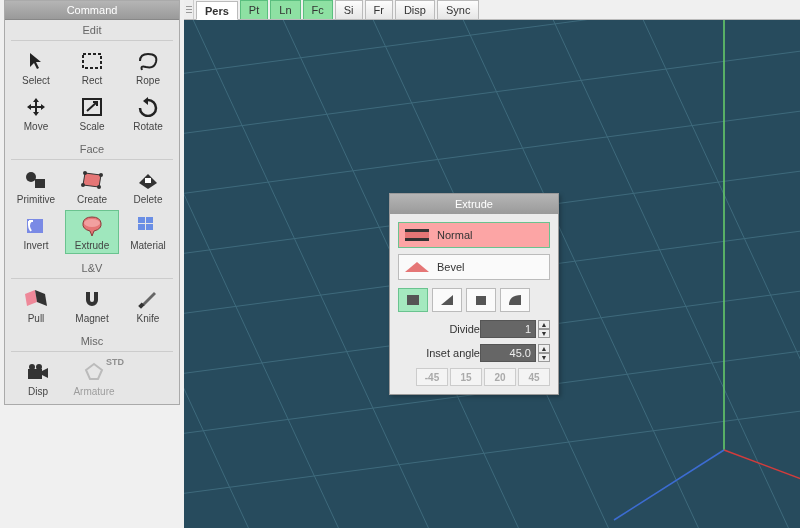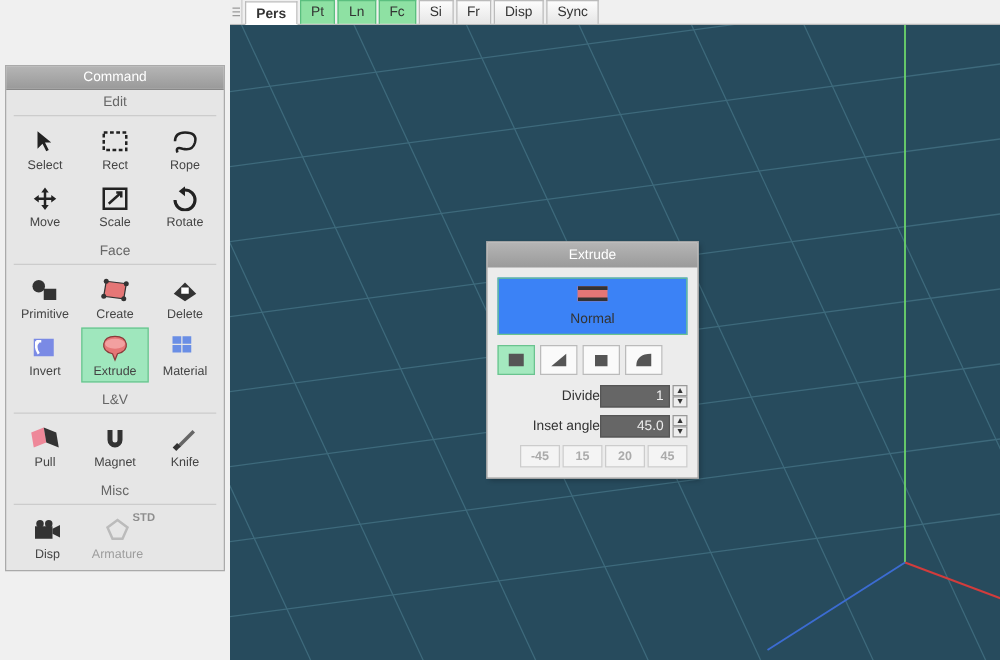--- a/index.html
+++ b/index.html
@@ -14,21 +14,20 @@
     color: #333;
   }
   .sidebar {
     position: absolute;
     left: 4px;
     top: 0;
     width: 176px;
     height: 460px;
     display: flex;
     flex-direction: column;
-    justify-content: flex-end;
   }
   .panel {
     border: 1px solid #aaa;
     background: #e6e6e6;
     margin-bottom: 3px;
   }
   .panel-title {
     background: linear-gradient(#b5b5b5,#9a9a9a);
     color: #fff;
     font-size: 11px;
@@ -111,21 +110,21 @@
     background:linear-gradient(#b5b5b5,#9a9a9a);
     color:#fff; text-align:center; font-size:11px; padding:4px 0;
   }
   .popup-body{ padding:8px; display:flex; flex-direction:column; gap:6px;}
   .opt {
     display:flex; align-items:center; gap:8px;
     padding:6px 6px;
     border:1px solid #bbb; background:#fafafa;
     cursor:pointer;
   }
-  .opt.selected{ background:#3b82f6; border-color:#6ac38f;flex-direction:column;}
+  .opt.selected{ background:#fca5a5; border-color:#6ac38f;}
   .opt .swatch{ width:24px;height:12px;}
   .opt .swatch.normal{ background:#e57676; box-shadow:0 -3px 0 #333 inset, 0 3px 0 #333 inset;}
   .opt .swatch.bevel{
     width:0;height:0; border-left:12px solid transparent; border-right:12px solid transparent;
     border-bottom:10px solid #e57676;
   }
   .iconrow{ display:flex; gap:4px; padding:2px 0;}
   .iconrow .ibtn{
     width:30px;height:24px;border:1px solid #bbb;background:#fafafa;display:flex;align-items:center;justify-content:center;cursor:pointer;
   }
@@ -379,20 +378,24 @@
   </div>
 </div>
 
 <div class="popup">
   <div class="popup-title">Extrude</div>
   <div class="popup-body">
     <div class="opt selected">
       <div class="swatch normal"></div>
       <span>Normal</span>
     </div>
+    <div class="opt">
+      <div class="swatch bevel"></div>
+      <span>Bevel</span>
+    </div>
     <div class="iconrow">
       <div class="ibtn selected">
           <svg width="16" height="14">
             <rect x="2" y="2" width="12" height="10" fill="#555"></rect>
           </svg>
         </div>
       <div class="ibtn">
           <svg width="16" height="14">
             <polygon points="2,12 14,2 14,12" fill="#555"></polygon>
           </svg>

